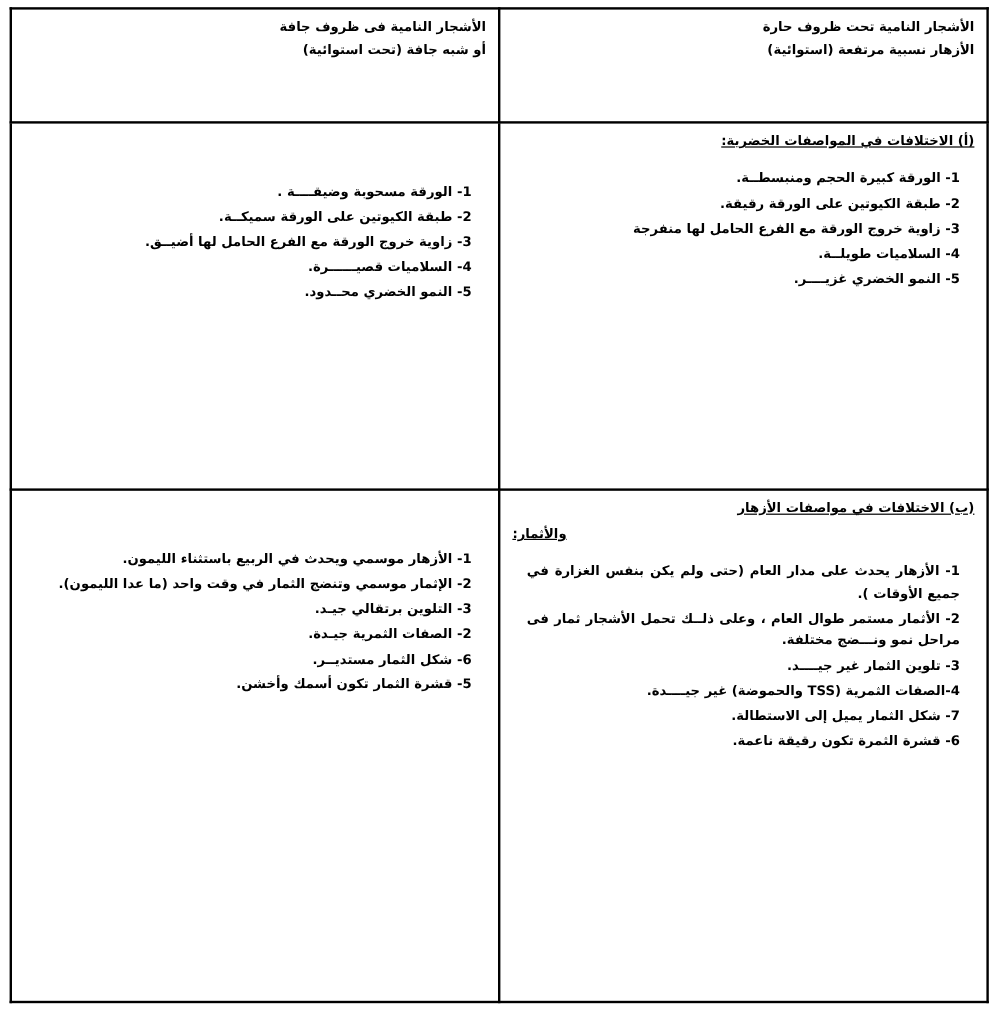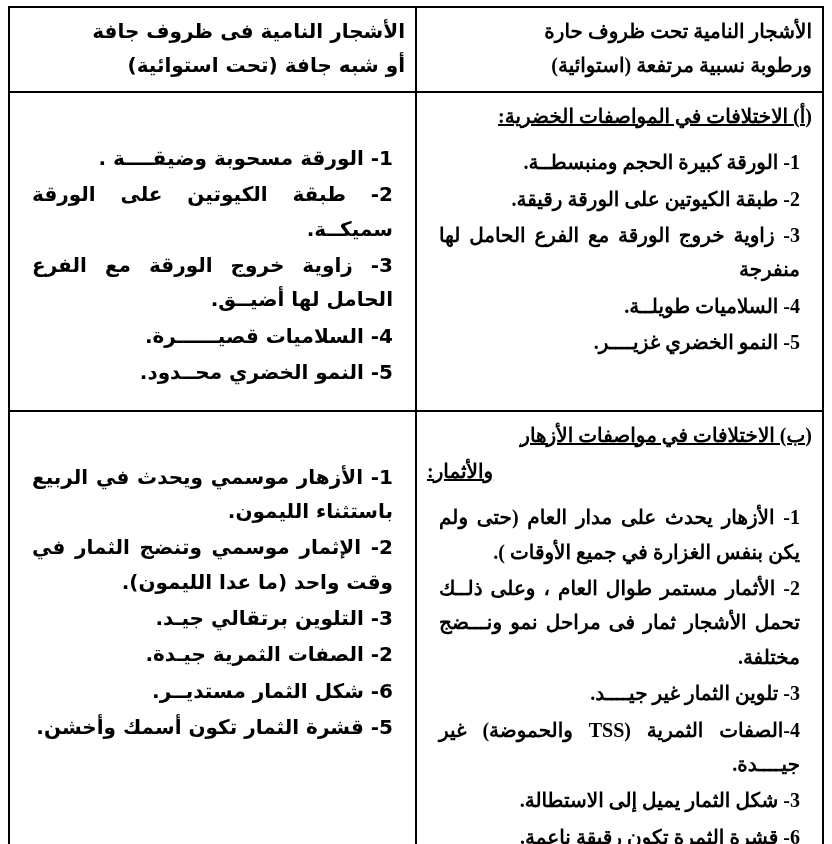--- a/index.html
+++ b/index.html
@@ -24,27 +24,27 @@
     width: 816px;
     height: 830px;
     border-collapse: collapse;
     table-layout: fixed;
     direction: rtl;
   }
   table.cmp td {
     border: 2px solid #000000;
     vertical-align: top;
     padding: 6px 10px 8px 10px;
-    font-size: 20px;
+    font-size: 11px;
     line-height: 1.72;
     font-weight: bold;
     text-align: justify;
     text-justify: inter-word;
   }
-  td.col-right { width: 50%; font-family: Liberation Serif, serif; }
+  td.col-right { width: 50%; }
   td.col-left  { width: 50%; }
 
   .hdr {
     text-align: center;
     font-size: 17px;
     line-height: 1.8;
     font-weight: bold;
     padding-top: 10px;
     padding-bottom: 10px;
   }
@@ -84,21 +84,21 @@
 </style>
 </head>
 <body>
 
 <div class="page">
   <table class="cmp">
     <tbody>
       <tr>
         <td class="col-right hdr">
           <span class="ln">الأشجار النامية تحت ظروف حارة</span>
-          <span class="ln">ورطوبة نسبية مرتفعة (استوائية)</span>
+          <span class="ln">الأزهار نسبية مرتفعة (استوائية)</span>
         </td>
         <td class="col-left hdr">
           <span class="ln">الأشجار النامية فى ظروف جافة</span>
           <span class="ln">أو شبه جافة (تحت استوائية)</span>
         </td>
       </tr>
 
       <tr>
         <td class="col-right body-cell">
           <span class="sec-title">(أ) الاختلافات في المواصفات الخضرية:</span>
@@ -124,21 +124,21 @@
 
       <tr>
         <td class="col-right body-cell">
           <span class="sec-title just">(ب)  الاختلافات  في  مواصفات   الأزهار</span>
           <span class="sec-cont">والأثمار:</span>
           <ul class="items">
             <li>1- الأزهار يحدث على مدار العام (حتى ولم يكن بنفس الغزارة في جميع الأوقات ).</li>
             <li>2- الأثمار مستمر طوال العام ، وعلى ذلــك تحمل الأشجار ثمار فى مراحل نمو ونـــضج مختلفة.</li>
             <li class="center-ish">3- تلوين الثمار غير جيــــد.</li>
             <li>4-الصفات الثمرية  (TSS والحموضة) غير جيــــدة.</li>
-            <li class="center-ish">3- شكل الثمار يميل إلى الاستطالة.</li>
+            <li class="center-ish">7- شكل الثمار يميل إلى الاستطالة.</li>
             <li class="center-ish">6- قشرة الثمرة تكون رقيقة ناعمة.</li>
           </ul>
         </td>
         <td class="col-left lower-left">
           <div class="spacer-top"></div>
           <ul class="items">
             <li>1-  الأزهار موسمي ويحدث في  الربيع  باستثناء الليمون.</li>
             <li>2- الإثمار موسمي وتنضج الثمار في وقت واحد (ما عدا الليمون).</li>
             <li class="center-ish">3- التلوين برتقالي جيـد.</li>
             <li class="center-ish">2- الصفات الثمرية جيـدة.</li>

